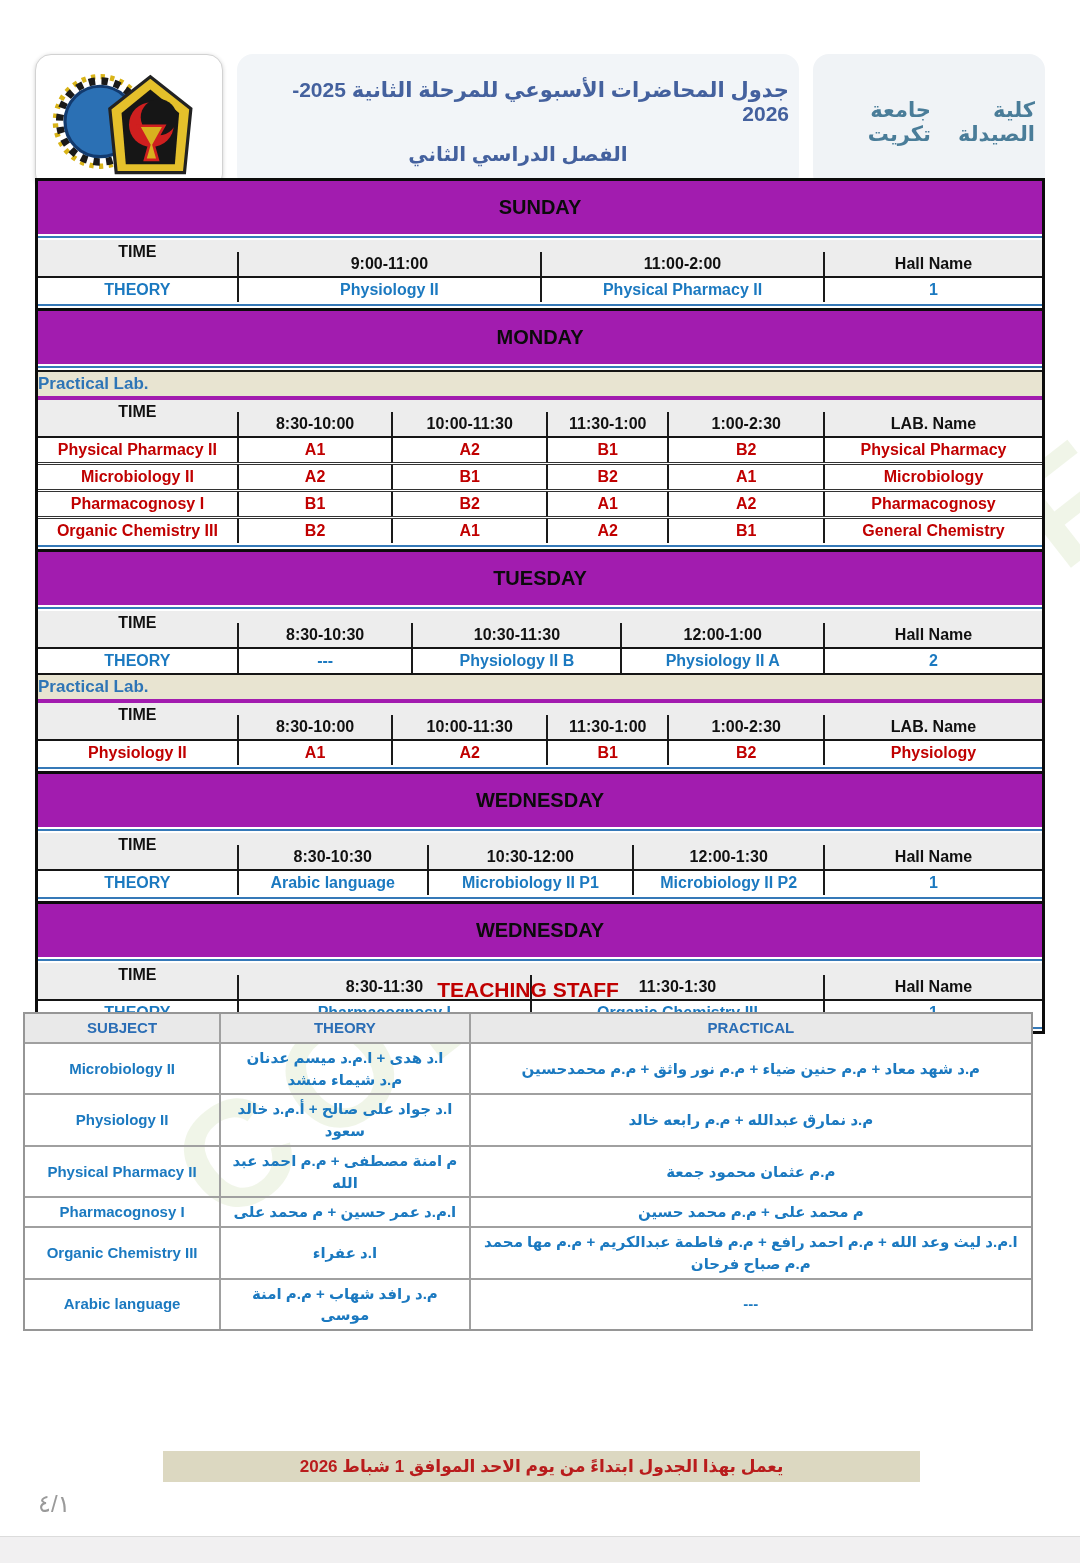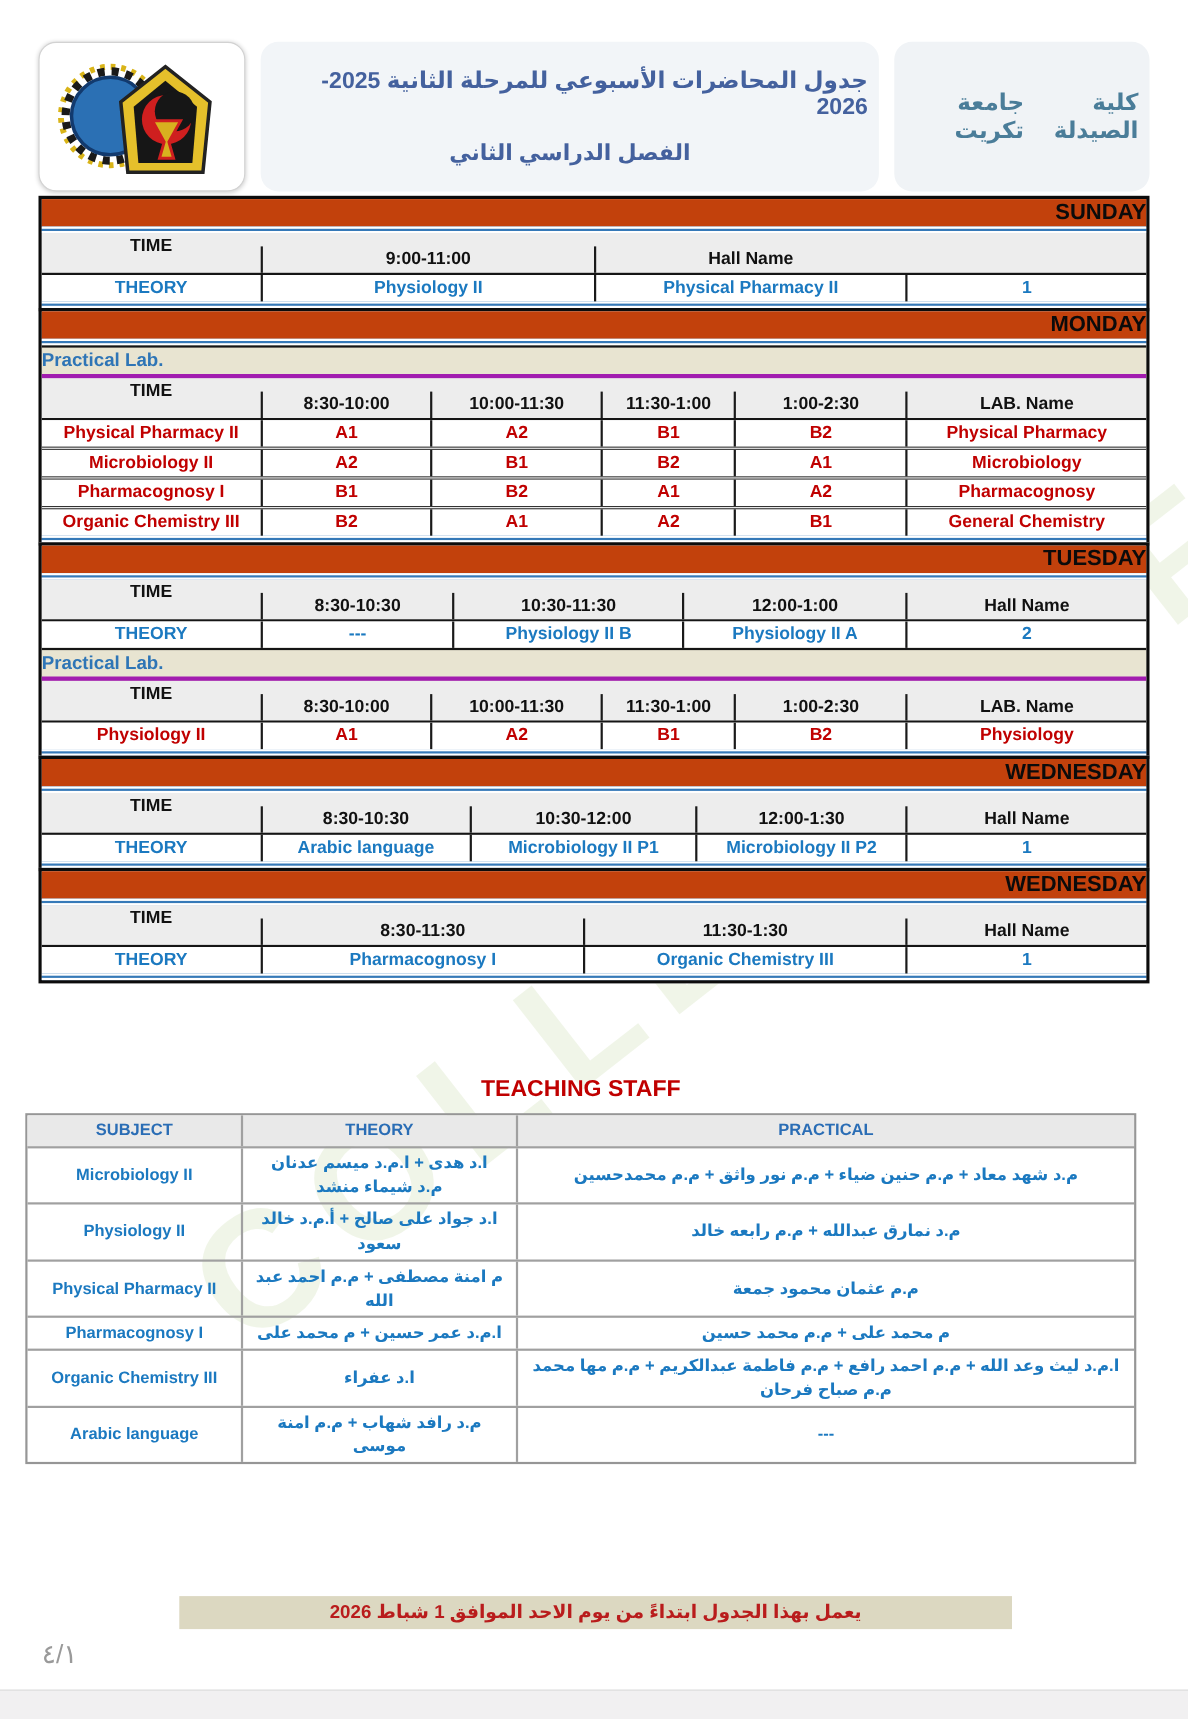--- a/index.html
+++ b/index.html
@@ -8,40 +8,40 @@
     position:relative; width:1080px; height:1563px; background:#ffffff;
     overflow:hidden; font-family:"Liberation Sans","DejaVu Sans",sans-serif;
   }
   
   .watermark {
     position:absolute; left:140px; top:1120px; font-size:150px; font-weight:bold;
     letter-spacing:20px; white-space:nowrap; color:rgba(205,223,178,0.30);
     transform:rotate(-38deg); transform-origin:left top; pointer-events:none;
   }
   
-  .topbar { position:absolute; top:38px; left:35px; width:1010px; height:136px; display:flex; gap:14px; }
+  .topbar { position:absolute; top:54px; left:35px; width:1010px; height:136px; display:flex; gap:14px; }
   .logo-card {
     width:188px; background:#fff; border:1px solid #d2d2d2; border-radius:16px;
     box-shadow:0 1px 4px rgba(0,0,0,.18); display:flex; align-items:center; justify-content:center;
   }
   .title-card {
     flex:1; background:#f2f5f8; border-radius:16px; display:flex; flex-direction:column;
     justify-content:space-evenly; align-items:center; color:#44619e; font-weight:bold; padding:8px 10px;
   }
   .title-card .l1 { font-size:21px; }
   .title-card .l2 { font-size:20px; }
   .org-card {
     width:232px; background:#f0f3f6; border-radius:16px; display:flex; flex-direction:row;
     justify-content:space-evenly; align-items:center; color:#4a7d99; font-weight:bold; font-size:21px; padding:10px;
   }
   
   .schedule { position:absolute; top:178px; left:35px; width:1010px; }
   .day-section { border:3px solid #0c0c0c; background:#fff; }
   .day-section + .day-section { margin-top:-3px; }
-  .day-title { background:#c2410c; text-align:right; font-weight:bold; font-size:20px; color:#0b0b0b; padding:1px 0; }
+  .day-title { background:#a21caf; text-align:center; font-weight:bold; font-size:20px; color:#0b0b0b; padding:15px 0; }
   .bband { height:6px; background:#3579b8; border-top:2px solid #fff; border-bottom:2px solid #fff; }
   .practical-band {
     background:#e8e4d1; color:#2e75b6; text-align:left; font-weight:bold; font-size:17px;
     padding:2px 0; border-top:2px solid #151515; border-bottom:4px solid #a21caf;
   }
   .hrow { display:grid; background:#ededed; border-bottom:2px solid #151515; }
   .hcell { text-align:center; font-weight:bold; font-size:16px; color:#111; padding:3px 2px; }
   .hcell:not(:first-child) { border-left:2px solid #1a1a1a;margin-top:12px; }
   .drow { display:grid; background:#fff; }
   .drow + .drow { border-top:3px double #333; }
@@ -107,20 +107,21 @@
     </div>
   </header>
 
   <main class="schedule">
       <div class="day-section">
         <div class="day-title">SUNDAY</div>
         <div class="bband"></div>
         <div class="hrow g4a">
           <div class="hcell">TIME</div>
           <div class="hcell">9:00-11:00</div>
+          <div class="hcell">11:00-2:00</div>
           <div class="hcell">Hall Name</div>
         </div>
         <div class="drow g4a blue">
           <div class="dcell">THEORY</div>
           <div class="dcell">Physiology II</div>
           <div class="dcell">Physical Pharmacy II</div>
           <div class="dcell">1</div>
         </div>
         <div class="bband"></div>
       </div>

